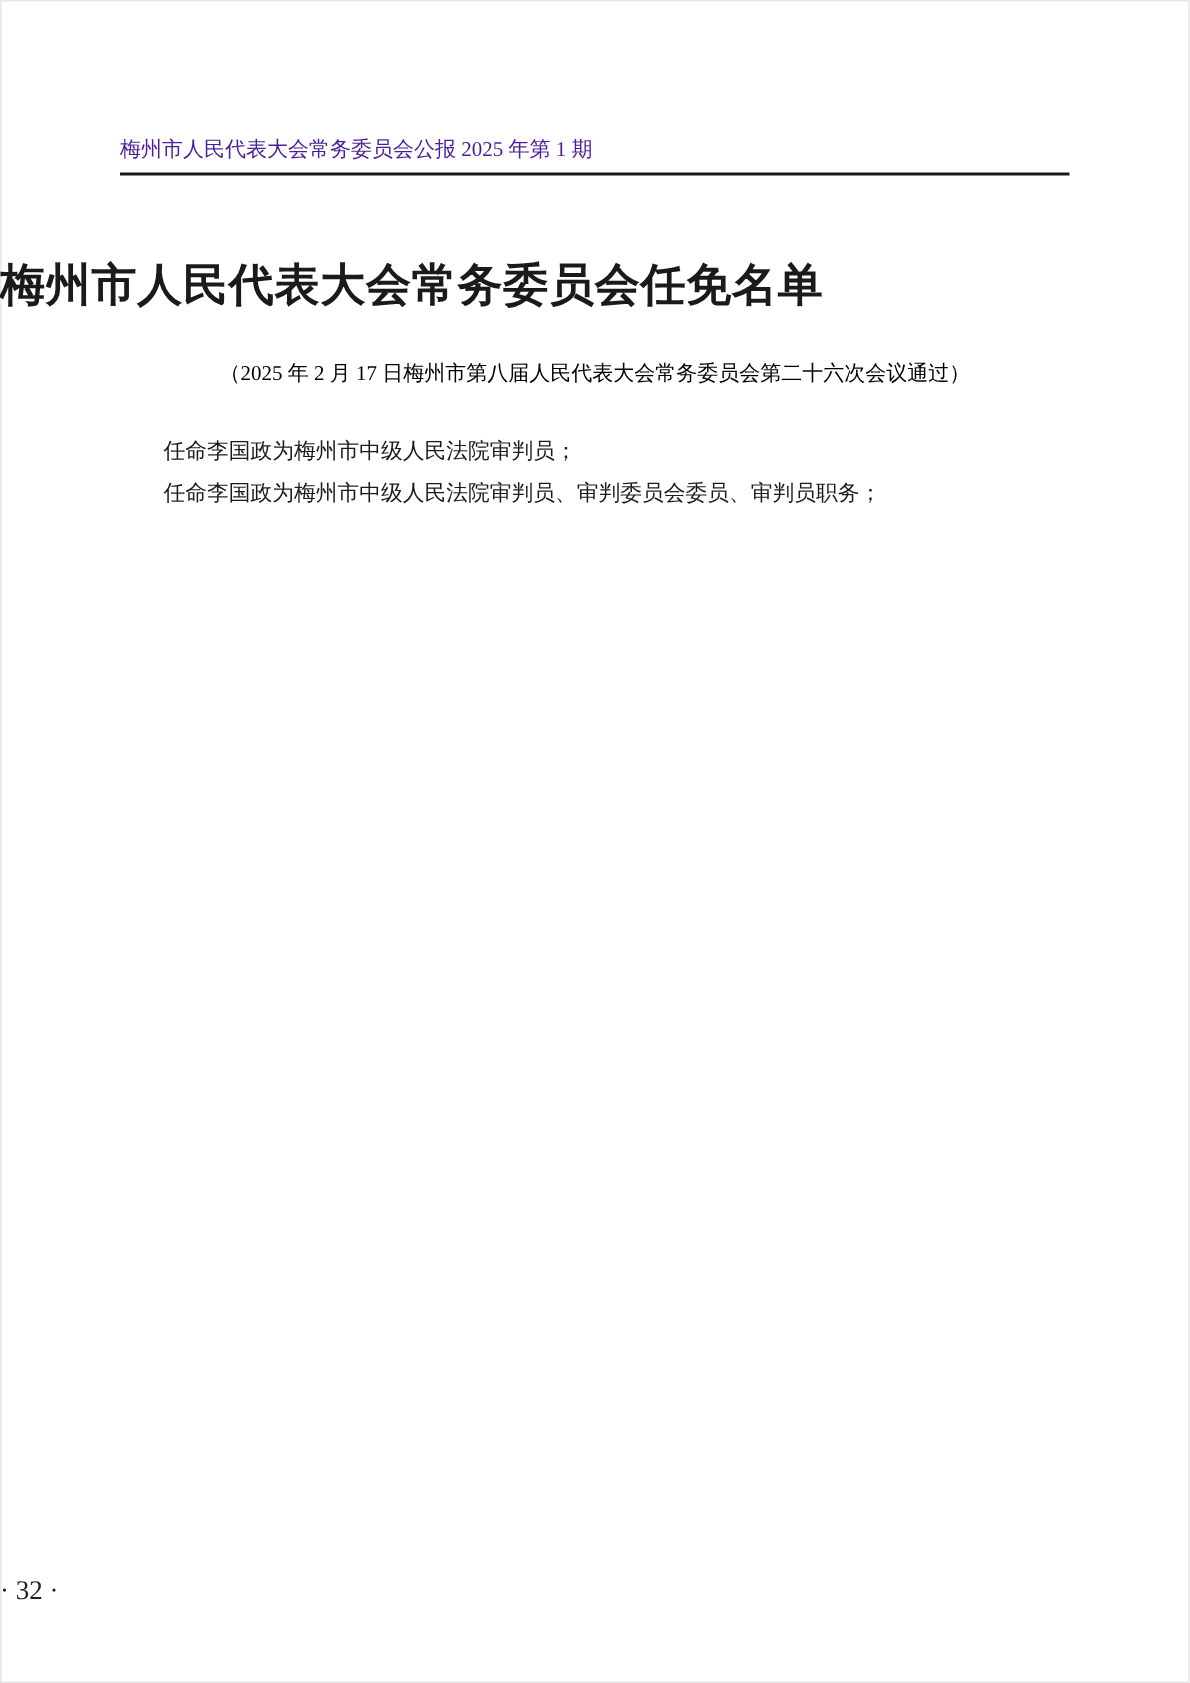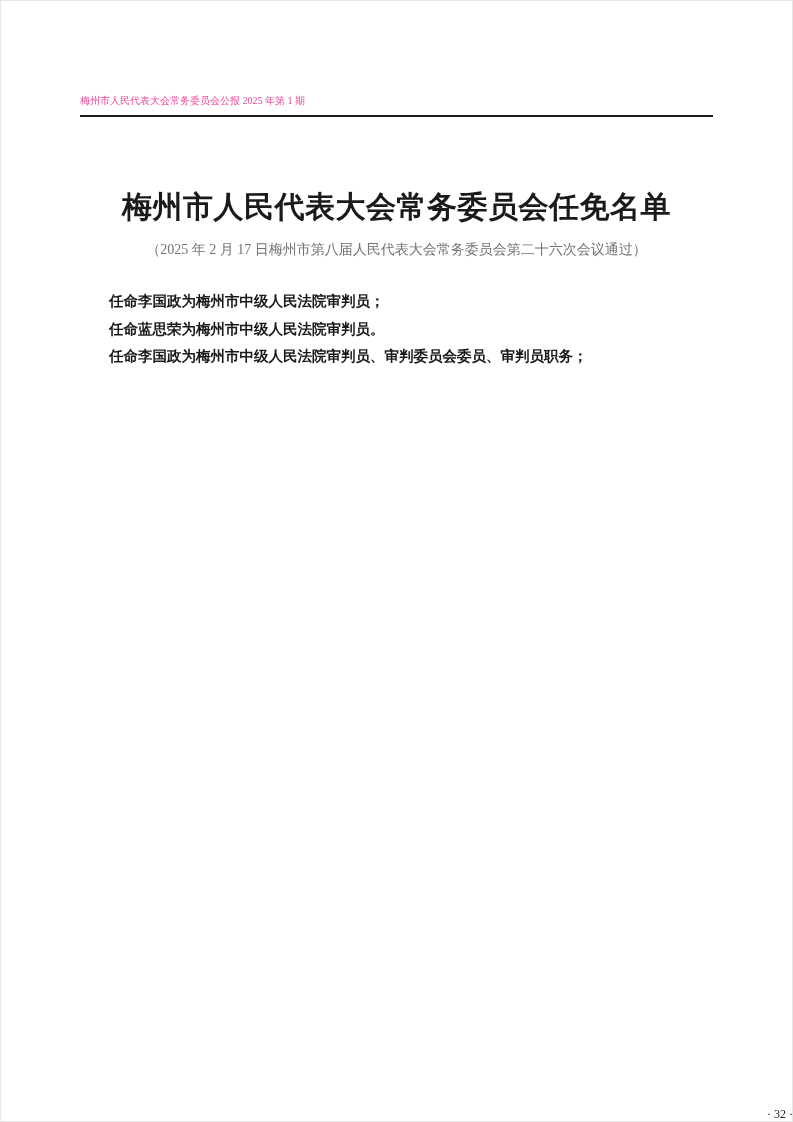--- a/index.html
+++ b/index.html
@@ -13,96 +13,93 @@
     background: #ffffff;
     color: #1a1a1a;
     font-family: "Liberation Serif", "DejaVu Serif", serif;
     box-shadow: inset 0 0 0 1px #e6e6e6;
     overflow: hidden;
   }
   .running-header {
     position: absolute;
     left: 80px;
     top: 92px;
-    font-size: 10px;
+    font-size: 14px;
     line-height: 17px;
     white-space: nowrap;
-    color: #ec4899;
+    color: #4c1d95;
   }
   .header-rule {
     position: absolute;
     left: 80px;
     top: 115px;
     width: 633px;
     height: 0;
     border: none;
     border-top: 2px solid #1a1a1a;
     margin: 0;
   }
   .doc-title {
     position: absolute;
     left: 0;
     right: 0;
     top: 172px;
-    margin: 16px;
-    text-align: center;
+    margin: 0;
     font-size: 30px;
     line-height: 38px;
     font-weight: bold;
     letter-spacing: 0.5px;
     white-space: nowrap;
   }
   .doc-subtitle {
     position: absolute;
     left: 0;
     right: 0;
     top: 240px;
     margin: 0;
     text-align: center;
     font-size: 14px;
     line-height: 20px;
     white-space: nowrap;
-    color: #737373;
+    color: #000000;
   }
   .doc-body {
     position: absolute;
     left: 80px;
     top: 288px;
     width: 633px;
     font-size: 14.5px;
     line-height: 27.5px;
   }
   .doc-body p {
     margin: 0;
     text-indent: 2em;
     white-space: nowrap;
-    font-weight: bold;
   }
   .page-number {
     position: absolute;
     left: 0;
     right: 0;
-    top: 1105px;
+    top: 1051px;
     margin: 0;
-    text-align: right;
-    font-size: 12px;
+    text-align: left;
+    font-size: 18px;
     line-height: 18px;
     color: #1f1f1f;
   }
 </style>
 </head>
 <body>
 
 <div class="running-header">梅州市人民代表大会常务委员会公报 2025 年第 1 期</div>
 
 <hr class="header-rule">
 
 <h1 class="doc-title">梅州市人民代表大会常务委员会任免名单</h1>
 
 <p class="doc-subtitle">（2025 年 2 月 17 日梅州市第八届人民代表大会常务委员会第二十六次会议通过）</p>
 
 <div class="doc-body">
   <p>任命李国政为梅州市中级人民法院审判员；</p>
-  <p>任命蓝思荣为梅州市中级人民法院审判员。</p>
   <p>任命李国政为梅州市中级人民法院审判员、审判委员会委员、审判员职务；</p>
 </div>
 
 <div class="page-number">· 32 ·</div>
 
 </body></html>

